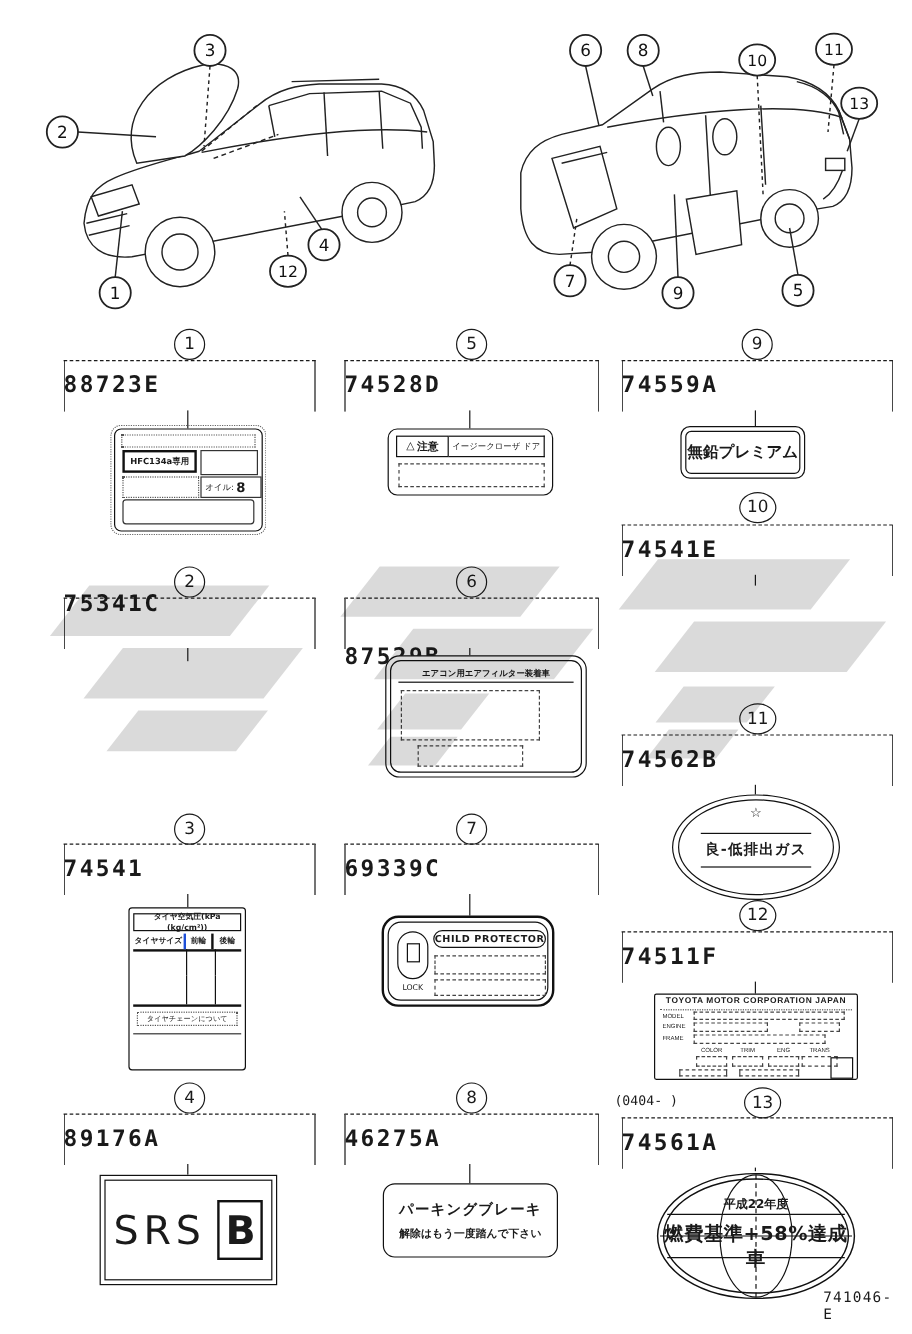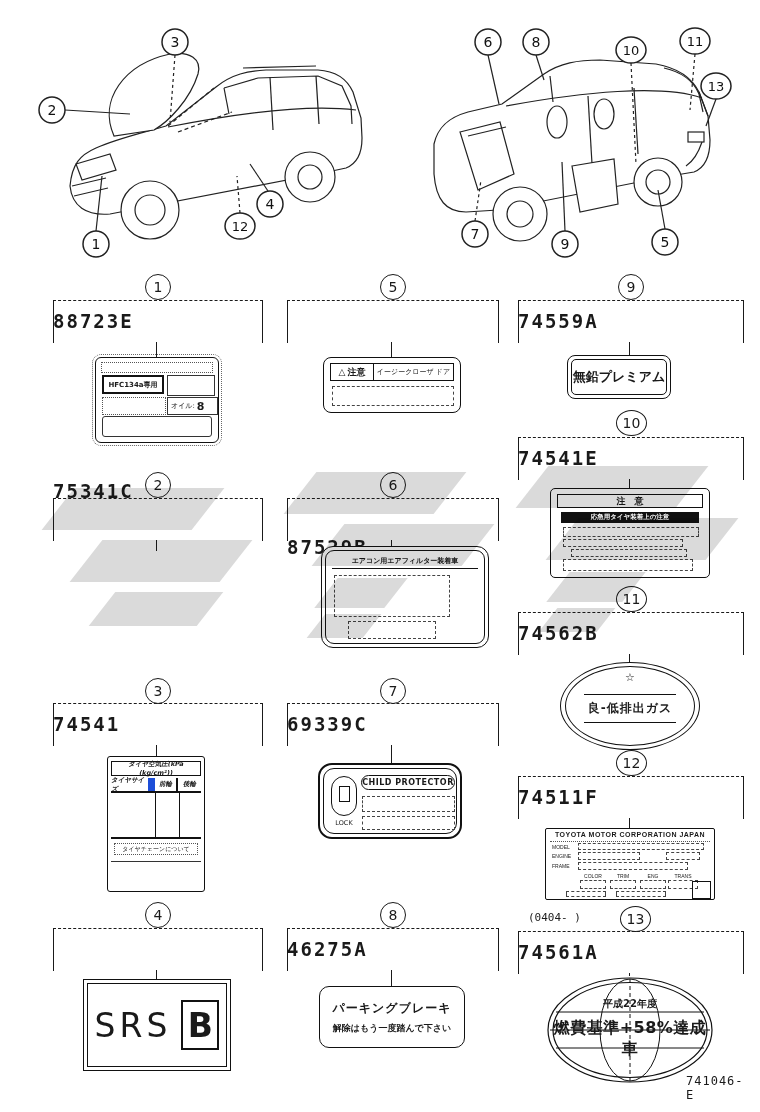--- a/index.html
+++ b/index.html
@@ -13,21 +13,21 @@
   
   .bracket{position:absolute;border-top:1.3px dashed #1a1a1a;border-left:1.3px solid #1a1a1a;
            border-right:1.3px solid #1a1a1a;}
   .pn{position:absolute;font-family:"DejaVu Sans Mono", monospace;font-weight:bold;
       font-size:19px;letter-spacing:2px;text-align:left;}
   .vline{position:absolute;width:0;border-left:1.4px solid #1a1a1a;}
   
   .lbl{position:absolute;border:1.6px solid #111;background:#fff;box-sizing:border-box;}
   .inner{position:absolute;border:1px solid #111;box-sizing:border-box;}
   .cell{display:flex;align-items:center;justify-content:center;box-sizing:border-box;}
-  .cjk6{font-size:6px;} .cjk65b{font-size:6.5px;font-weight:bold;font-style:italic;} .cjk7{font-size:7px;}
+  .cjk6{font-size:6px;} .cjk65b{font-size:6.5px;font-weight:bold;} .cjk7{font-size:7px;}
   .cjk7b{font-size:7px;font-weight:bold;} .cjk8b{font-size:8px;font-weight:bold;}
   .cjk9b{font-size:9px;font-weight:bold;} .cjk10b{font-size:10px;font-weight:bold;}
   .cjk12b{font-size:12px;font-weight:bold;} .cjk13b{font-size:13px;font-weight:bold;}
   .snow{font-weight:900;font-size:31px;letter-spacing:2px;text-align:center;line-height:1;
         margin-top:9px;color:#111;}
   .version{font-weight:900;font-size:26px;letter-spacing:1px;text-align:center;line-height:1;
         margin-top:4px;color:#fff;
         text-shadow:-1.3px -1.3px 0 #111,1.3px -1.3px 0 #111,-1.3px 1.3px 0 #111,1.3px 1.3px 0 #111;}
   .dash{border:1px dashed #444;position:absolute;box-sizing:border-box;}
   svg{display:block;}
@@ -166,33 +166,33 @@
       <span>オイル:</span>
         <b style="font-size:11px">8</b>
     </div>
     <div class="abs" style="left:6px;top:58px;right:6px;bottom:5px;border:1px solid #333;border-radius:3px"></div>
   </div>
 
   <div class="cnum" style="left:145px;top:472px">
       <span>2</span>
     </div>
   <div class="bracket" style="left:53px;top:498px;width:208px;height:42px"></div>
-  <div class="pn" style="left:53px;top:480px;width:231px">75341C</div>
+  <div class="pn" style="left:53px;top:492px;width:231px">75341C</div>
   <div class="vline" style="left:156px;top:540px;height:11px"></div>
 
   <div class="cnum" style="left:145px;top:678px">
       <span>3</span>
     </div>
   <div class="bracket" style="left:53px;top:703px;width:208px;height:42px"></div>
   <div class="pn" style="left:53px;top:713px;width:208px">74541</div>
   <div class="vline" style="left:156px;top:745px;height:11px"></div>
   <div class="lbl" style="left:107px;top:756px;width:98px;height:136px;border-radius:3px">
     <div class="abs cell cjk65b" style="left:3px;top:4px;right:3px;height:15px;border:1.5px solid #111;text-align:center">タイヤ空気圧(kPa (kg/cm²))</div>
     <div class="abs" style="left:3px;top:21px;right:3px;height:13px;display:flex;border-bottom:2px solid #111">
-      <div class="cell cjk65b" style="width:44px;border-right:7px solid #1d4ed8">タイヤサイズ</div>
+      <div class="cell cjk65b" style="width:44px;border-right:2px solid #1d4ed8">タイヤサイズ</div>
       <div class="cell cjk65b" style="width:23px;border-right:2px solid #111">前輪</div>
       <div class="cell cjk65b" style="flex:1">後輪</div>
     </div>
     <div class="abs" style="left:3px;top:34px;right:3px;height:22px;display:flex">
       <div style="width:44px;border-right:1.4px solid #111"></div>
         <div style="width:23px;border-right:1.4px solid #111"></div>
         <div style="flex:1"></div>
     </div>
     <div class="abs" style="left:3px;top:56px;right:3px;height:24px;display:flex;border-bottom:2px solid #111">
       <div style="width:44px;border-right:1.4px solid #111"></div>
@@ -200,34 +200,36 @@
         <div style="flex:1"></div>
     </div>
     <div class="abs cell cjk6" style="left:6px;top:86px;right:6px;height:12px;border:1px dotted #555">タイヤチェーンについて</div>
     <div class="abs" style="left:3px;top:104px;right:3px;bottom:4px;border-top:1.2px solid #333"></div>
   </div>
 
   <div class="cnum" style="left:145px;top:902px">
       <span>4</span>
     </div>
   <div class="bracket" style="left:53px;top:928px;width:208px;height:42px"></div>
+  <div class="pn" style="left:53px;top:938px;width:208px">89176A</div>
   <div class="vline" style="left:156px;top:970px;height:9px"></div>
   <div class="abs" style="left:83px;top:979px;width:148px;height:92px">
     <div class="abs" style="inset:0;border:1.6px solid #111;background:#fff"></div>
     <div class="abs" style="inset:4px;border:1px solid #111"></div>
     <div class="abs" style="inset:0;display:flex;align-items:center;justify-content:center;gap:10px">
       <span style="font-size:33px;letter-spacing:4px;font-weight:500">SRS</span>
       <span style="display:flex;align-items:center;justify-content:center;width:34px;height:46px;border:2.5px solid #111;font-size:33px;font-weight:bold">B</span>
     </div>
   </div>
 
   <div class="cnum" style="left:380px;top:274px">
       <span>5</span>
     </div>
   <div class="bracket" style="left:287px;top:300px;width:210px;height:42px"></div>
+  <div class="pn" style="left:287px;top:310px;width:210px">74528D</div>
   <div class="vline" style="left:391px;top:342px;height:15px"></div>
   <div class="lbl" style="left:323px;top:357px;width:138px;height:56px;border-radius:8px">
     <div class="abs" style="left:6px;top:5px;right:6px;height:18px;display:flex">
       <div class="cell cjk9b" style="width:44px;border:1px solid #111;gap:2px">
         <span>△</span>
         <span>注意</span>
       </div>
       <div class="cell cjk7" style="flex:1;border:1px solid #111;border-left:none">イージークローザ ドア</div>
     </div>
     <div class="dash" style="left:8px;top:28px;width:122px;height:20px"></div>
@@ -284,28 +286,20 @@
     <div class="inner" style="inset:3px;border-radius:5px"></div>
     <div class="abs cell cjk13b" style="inset:0">無鉛プレミアム</div>
   </div>
 
   <div class="cnum wide" style="left:616px;top:410px">
       <span>10</span>
     </div>
   <div class="bracket" style="left:518px;top:437px;width:224px;height:42px"></div>
   <div class="pn" style="left:518px;top:447px;width:224px">74541E</div>
   <div class="vline" style="left:629px;top:479px;height:9px"></div>
-  <div class="lbl" style="left:550px;top:488px;width:160px;height:90px;border-radius:5px">
-    <div class="abs cell cjk9b" style="left:6px;top:5px;right:6px;height:14px;border:1px solid #111">注　意</div>
-    <div class="abs cell" style="left:10px;top:23px;right:10px;height:11px;background:#111;color:#fff;font-size:6.5px;font-weight:bold">応急用タイヤ装着上の注意</div>
-    <div class="dash" style="left:12px;top:38px;width:136px;height:10px"></div>
-    <div class="dash" style="left:12px;top:50px;width:120px;height:8px"></div>
-    <div class="dash" style="left:20px;top:60px;width:116px;height:8px"></div>
-    <div class="dash" style="left:12px;top:70px;width:130px;height:12px"></div>
-  </div>
 
   <div class="cnum wide" style="left:616px;top:586px">
       <span>11</span>
     </div>
   <div class="bracket" style="left:518px;top:612px;width:224px;height:42px"></div>
   <div class="pn" style="left:518px;top:622px;width:224px">74562B</div>
   <div class="vline" style="left:629px;top:654px;height:8px"></div>
   <div class="abs" style="left:560px;top:662px;width:140px;height:88px">
     <div class="abs" style="inset:0;border:1.6px solid #111;border-radius:50%;background:#fff"></div>
     <div class="abs" style="inset:4px 5px;border:1px solid #111;border-radius:50%"></div>
@@ -336,21 +330,21 @@
     <div class="abs" style="left:122px;top:44px;width:30px;text-align:center;font-size:5px">TRANS</div>
     <div class="dash" style="left:34px;top:51px;width:26px;height:9px"></div>
     <div class="dash" style="left:64px;top:51px;width:26px;height:9px"></div>
     <div class="dash" style="left:94px;top:51px;width:26px;height:9px"></div>
     <div class="dash" style="left:122px;top:51px;width:30px;height:9px"></div>
     <div class="dash" style="left:20px;top:62px;width:40px;height:6px"></div>
     <div class="dash" style="left:70px;top:62px;width:50px;height:6px"></div>
     <div class="abs" style="left:146px;top:52px;width:17px;height:16px;border:1px solid #111"></div>
   </div>
 
-  <div class="note0404" style="left:528px;top:911px">(0404-        )</div>
+  <div class="note0404" style="left:512px;top:911px">(0404-        )</div>
   <div class="cnum wide" style="left:620px;top:906px">
       <span>13</span>
     </div>
   <div class="bracket" style="left:518px;top:931px;width:224px;height:42px"></div>
   <div class="pn" style="left:518px;top:941px;width:224px">74561A</div>
   <div class="vline" style="left:629px;top:973px;height:3px"></div>
   <div class="abs" style="left:546px;top:976px;width:168px;height:108px">
     <svg width="168" height="108" viewBox="0 0 168 108" fill="none" stroke="#111" stroke-width="1.2">
       <ellipse cx="84" cy="54" rx="82" ry="52"></ellipse>
       <ellipse cx="84" cy="54" rx="77" ry="47.5"></ellipse>

